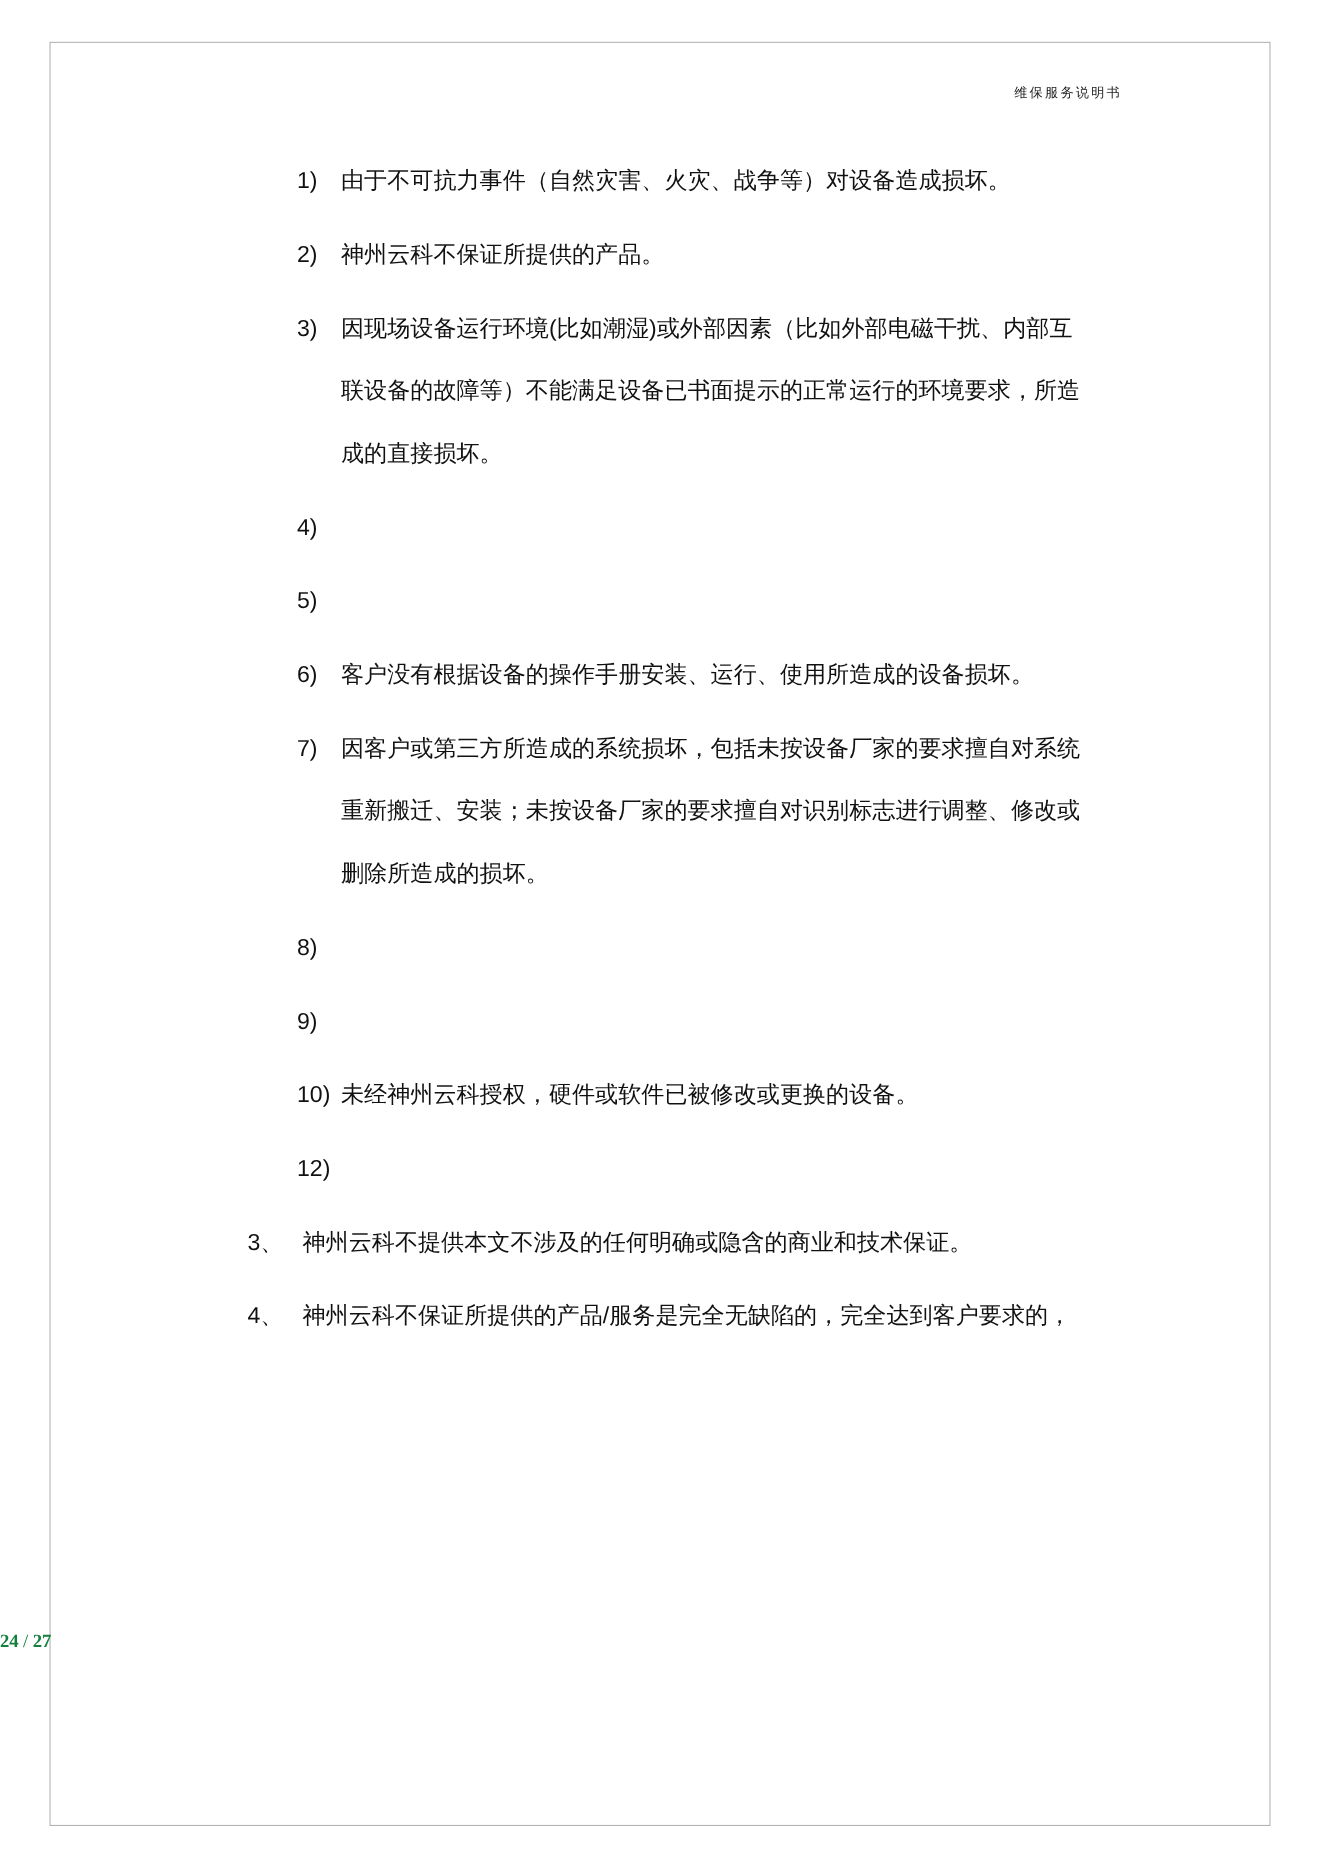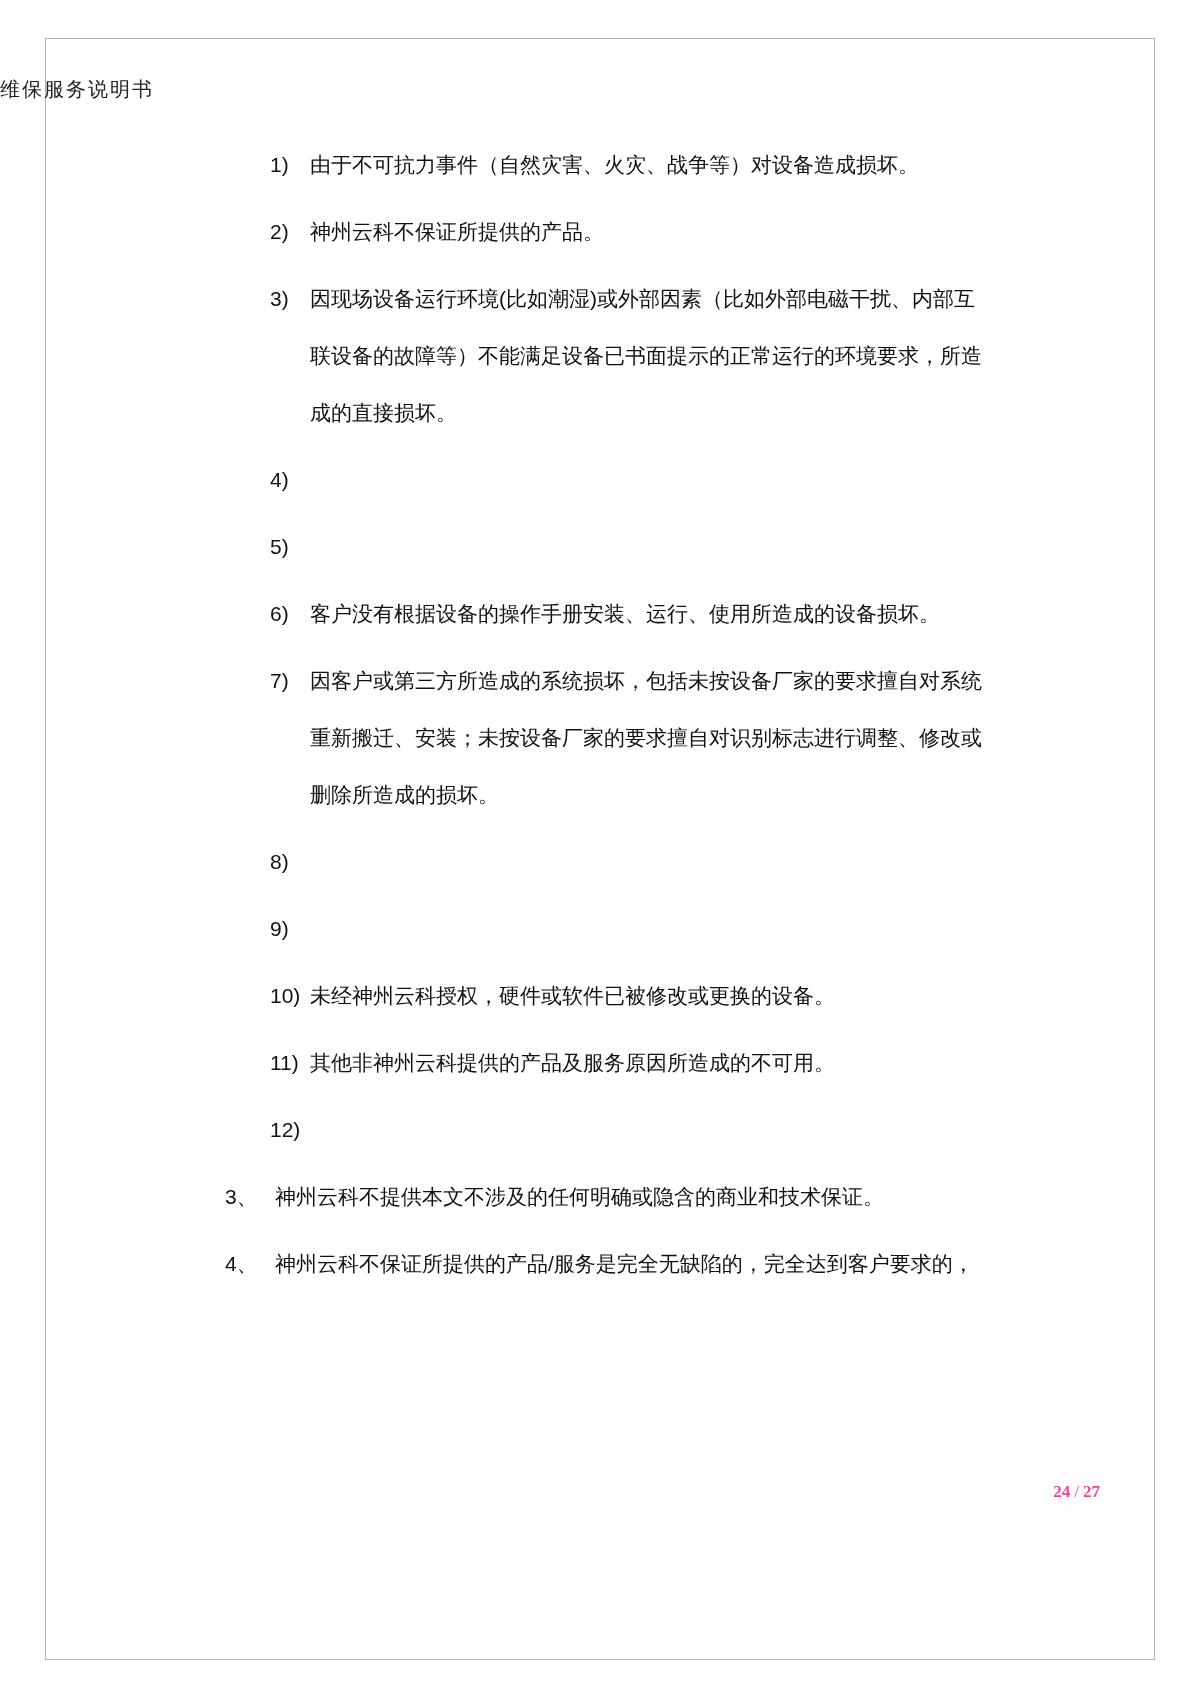--- a/index.html
+++ b/index.html
@@ -23,22 +23,23 @@
     width: 1108px;
     height: 1620px;
     border: 1px solid #b4b4b4;
     pointer-events: none;
   }
   .doc-header {
     position: absolute;
     top: 76px;
     left: 0;
     right: 180px;
+    text-align: right;
     font-family: "Liberation Serif", serif;
-    font-size: 20px;
+    font-size: 12px;
     letter-spacing: 2px;
     color: #222222;
   }
   .content {
     position: absolute;
     top: 136px;
     left: 225px;
     width: 800px;
   }
   .list-item {
@@ -63,24 +64,24 @@
   .item-text {
     flex: 1 1 auto;
     white-space: pre-wrap;
     max-width: 705px;
   }
   .doc-footer {
     position: absolute;
     top: 1482px;
     left: 0;
     width: 1100px;
-    text-align: right;
+    text-align: left;
     font-family: "Liberation Serif", serif;
     font-size: 17px;
-    color: #ec4899;
+    color: #15803d;
   }
   .doc-footer .page-num {
     font-weight: bold;
   }
   .doc-footer .sep {
     font-weight: normal;
     padding: 0 4px;
   }
 </style>
 </head>
@@ -137,24 +138,20 @@
 
     <div class="list-item inner">
       <span class="marker">9)</span>
     </div>
 
     <div class="list-item inner">
       <span class="marker">10)</span>
       <span class="item-text">未经神州云科授权，硬件或软件已被修改或更换的设备。</span>
     </div>
 
-    <div class="list-item inner">
-      <span class="marker">11)</span>
-      <span class="item-text">其他非神州云科提供的产品及服务原因所造成的不可用。</span>
-    </div>
 
     <div class="list-item inner">
       <span class="marker">12)</span>
     </div>
 
     <div class="list-item outer">
       <span class="marker">3、</span>
       <span class="item-text">神州云科不提供本文不涉及的任何明确或隐含的商业和技术保证。</span>
     </div>
 

